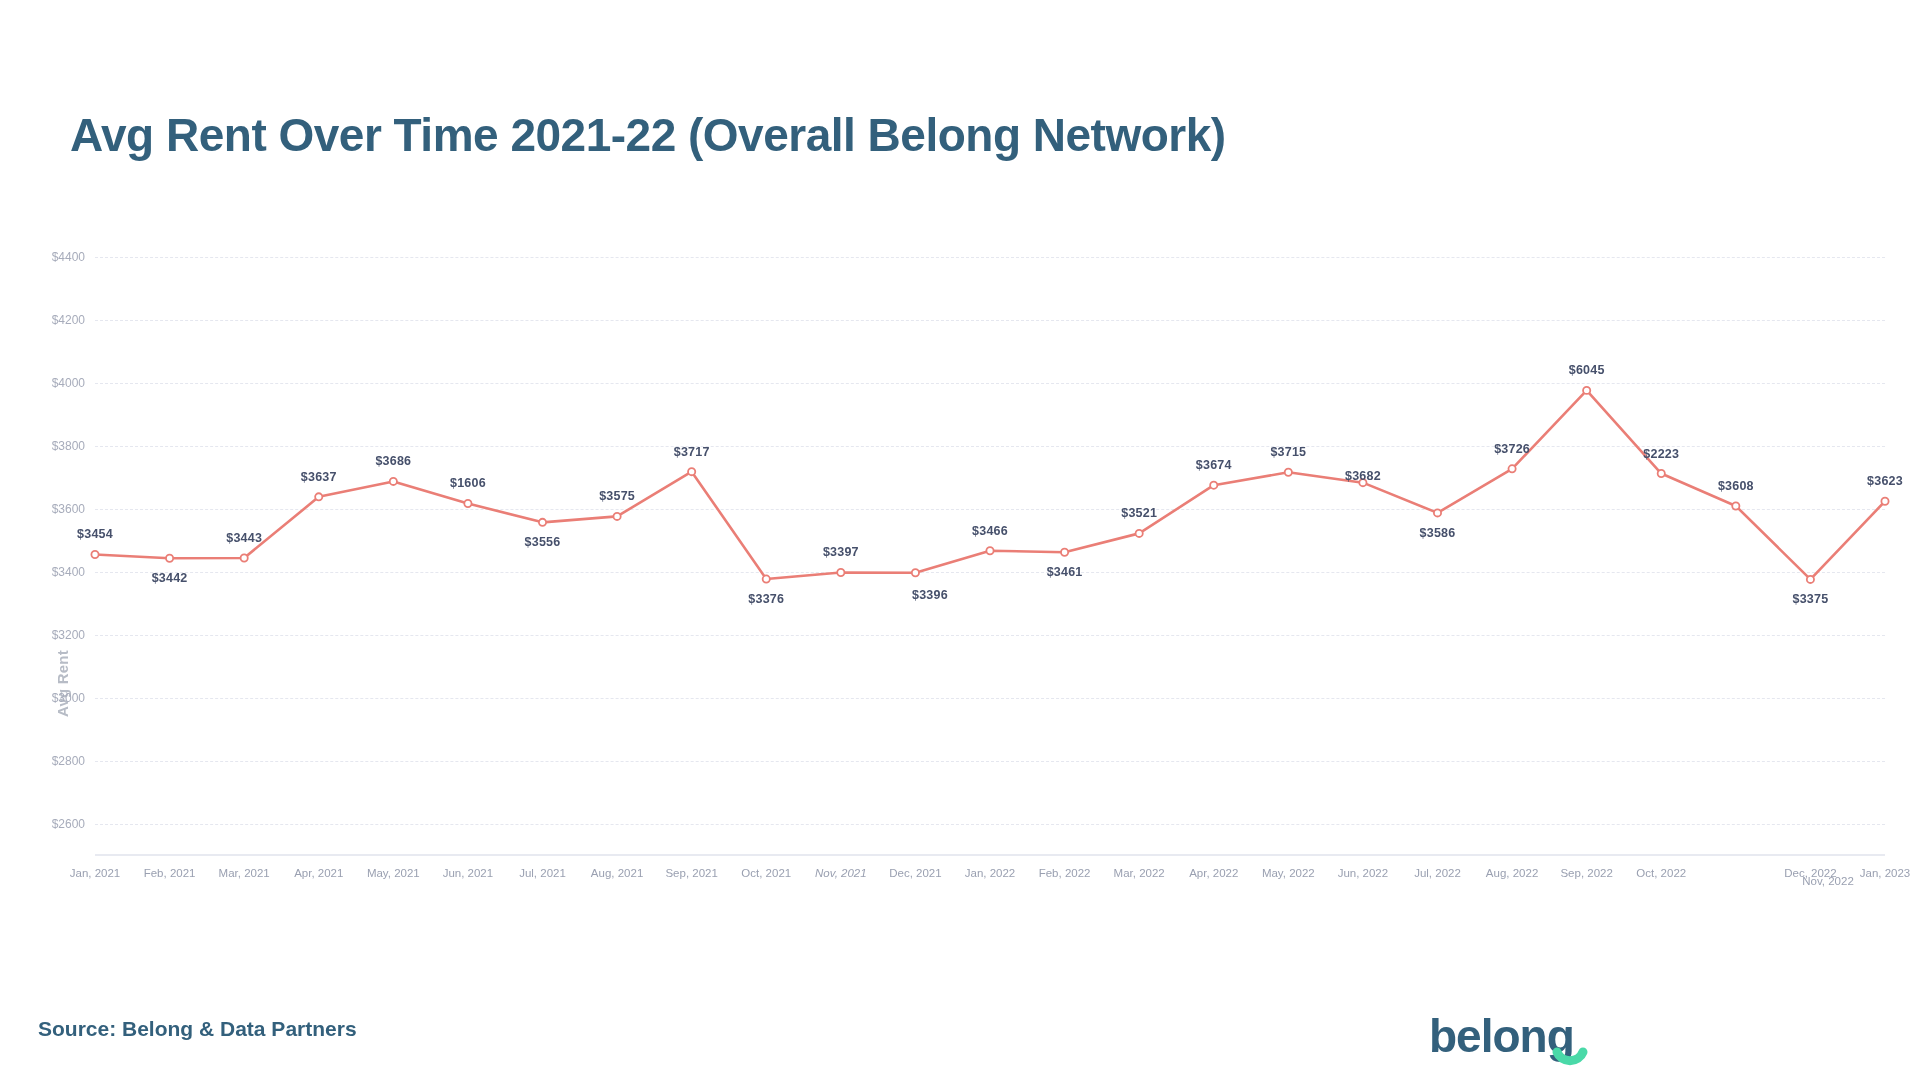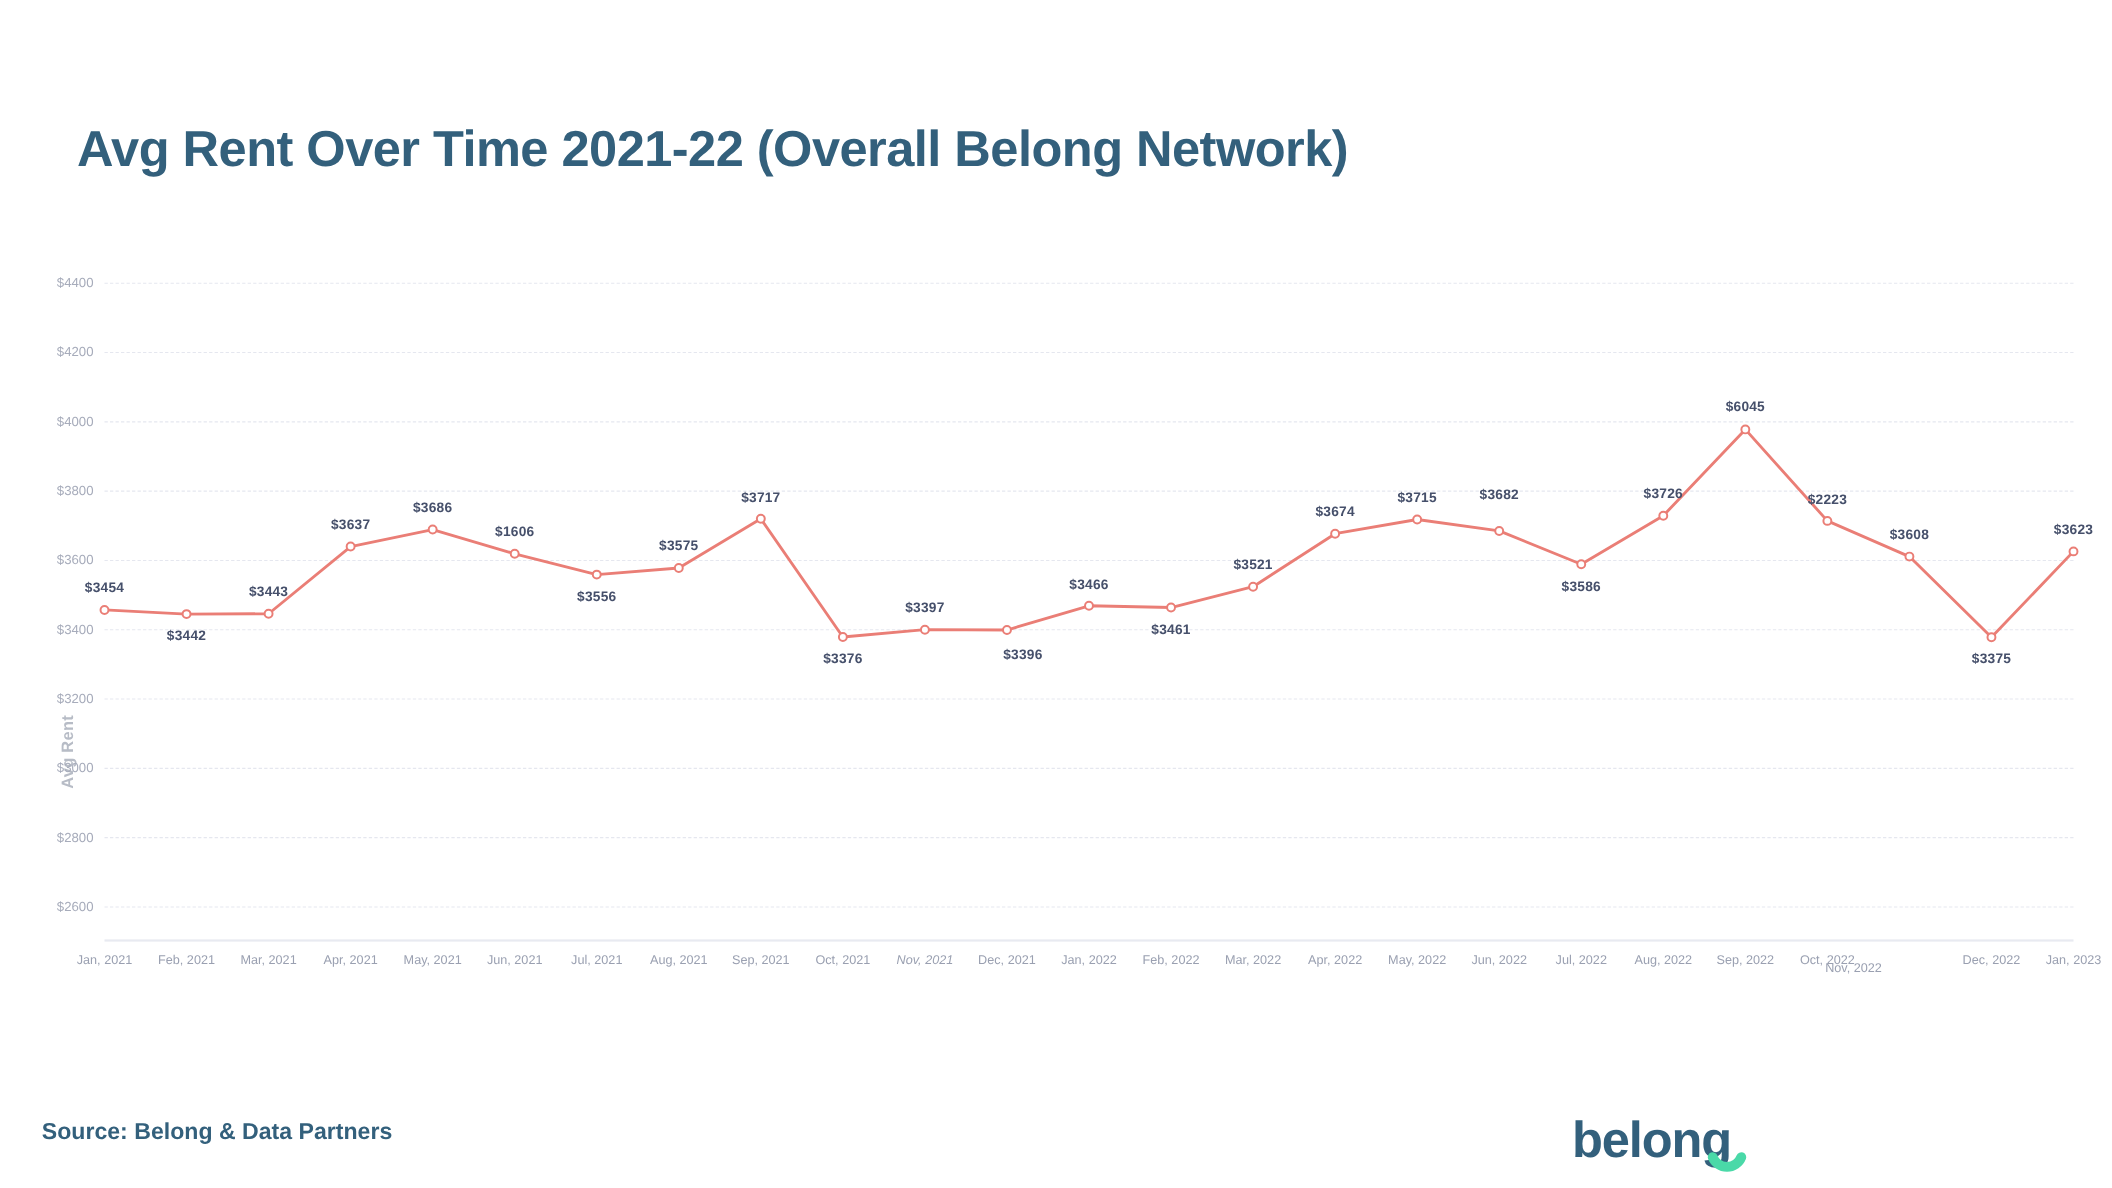--- a/index.html
+++ b/index.html
@@ -201,21 +201,21 @@
           <div class="xtick-label" style="left: 895px;">Jan, 2022</div>
           <div class="xtick-label" style="left: 969.583px;">Feb, 2022</div>
           <div class="xtick-label" style="left: 1044.17px;">Mar, 2022</div>
           <div class="xtick-label" style="left: 1118.75px;">Apr, 2022</div>
           <div class="xtick-label" style="left: 1193.33px;">May, 2022</div>
           <div class="xtick-label" style="left: 1267.92px;">Jun, 2022</div>
           <div class="xtick-label" style="left: 1342.5px;">Jul, 2022</div>
           <div class="xtick-label" style="left: 1417.08px;">Aug, 2022</div>
           <div class="xtick-label" style="left: 1491.67px;">Sep, 2022</div>
           <div class="xtick-label" style="left: 1566.25px;">Oct, 2022</div>
-          <div class="xtick-label" style="left: 1590px; margin-top: 20px;">Nov, 2022</div>
+          <div class="xtick-label" style="left: 1733px; margin-top: 20px;">Nov, 2022</div>
           <div class="xtick-label" style="left: 1715.42px;">Dec, 2022</div>
           <div class="xtick-label" style="left: 1790px;">Jan, 2023</div>
         </div>
       <svg id="series-svg" viewBox="0 0 1790 630" preserveAspectRatio="none">
           <polyline points="0,329.49 74.58333333333333,333.27000000000004 149.16666666666666,332.95500000000004 223.75,271.84499999999997 298.3333333333333,256.41 372.91666666666663,278.46 447.5,297.35999999999996 522.0833333333333,291.375 596.6666666666666,246.64499999999998 671.25,354.06 745.8333333333333,347.445 820.4166666666666,347.76 895,325.71000000000004 969.5833333333333,327.285 1044.1666666666665,308.38500000000005 1118.75,260.19 1193.3333333333333,247.27499999999998 1267.9166666666665,257.67 1342.5,287.90999999999997 1417.0833333333333,243.81 1491.6666666666665,165.375 1566.25,248.53499999999997 1640.8333333333333,280.97999999999996 1715.4166666666665,354.375 1790,276.255" fill="none" stroke="#ea7e76" stroke-width="2.6" stroke-linejoin="round" stroke-linecap="round"></polyline>
           <circle cx="0" cy="329.49" r="3.6" fill="#ffffff" stroke="#ea7e76" stroke-width="1.8"></circle>
           <circle cx="74.58333333333333" cy="333.27000000000004" r="3.6" fill="#ffffff" stroke="#ea7e76" stroke-width="1.8"></circle>
           <circle cx="149.16666666666666" cy="332.95500000000004" r="3.6" fill="#ffffff" stroke="#ea7e76" stroke-width="1.8"></circle>
           <circle cx="223.75" cy="271.84499999999997" r="3.6" fill="#ffffff" stroke="#ea7e76" stroke-width="1.8"></circle>
           <circle cx="298.3333333333333" cy="256.41" r="3.6" fill="#ffffff" stroke="#ea7e76" stroke-width="1.8"></circle>
@@ -251,21 +251,21 @@
           <div class="pt-label" style="left: 522.083px; top: 271.375px;">$3575</div>
           <div class="pt-label" style="left: 596.667px; top: 226.645px;">$3717</div>
           <div class="pt-label" style="left: 671.25px; top: 374.06px;">$3376</div>
           <div class="pt-label" style="left: 745.833px; top: 327.445px;">$3397</div>
           <div class="pt-label" style="left: 820.417px; top: 370px; padding-left: 29px;">$3396</div>
           <div class="pt-label" style="left: 895px; top: 305.71px;">$3466</div>
           <div class="pt-label" style="left: 969.583px; top: 347.285px;">$3461</div>
           <div class="pt-label" style="left: 1044.17px; top: 288.385px;">$3521</div>
           <div class="pt-label" style="left: 1118.75px; top: 240.19px;">$3674</div>
           <div class="pt-label" style="left: 1193.33px; top: 227.275px;">$3715</div>
-          <div class="pt-label" style="left: 1267.92px; top: 225px;">$3682</div>
+          <div class="pt-label" style="left: 1267.92px; top: 251px;">$3682</div>
           <div class="pt-label" style="left: 1342.5px; top: 307.91px;">$3586</div>
           <div class="pt-label" style="left: 1417.08px; top: 223.81px;">$3726</div>
           <div class="pt-label" style="left: 1491.67px; top: 145.375px;">$6045</div>
           <div class="pt-label" style="left: 1566.25px; top: 228.535px;">$2223</div>
           <div class="pt-label" style="left: 1640.83px; top: 260.98px;">$3608</div>
           <div class="pt-label" style="left: 1715.42px; top: 374.375px;">$3375</div>
           <div class="pt-label" style="left: 1790px; top: 256.255px;">$3623</div>
         </div>
     </div>
 

